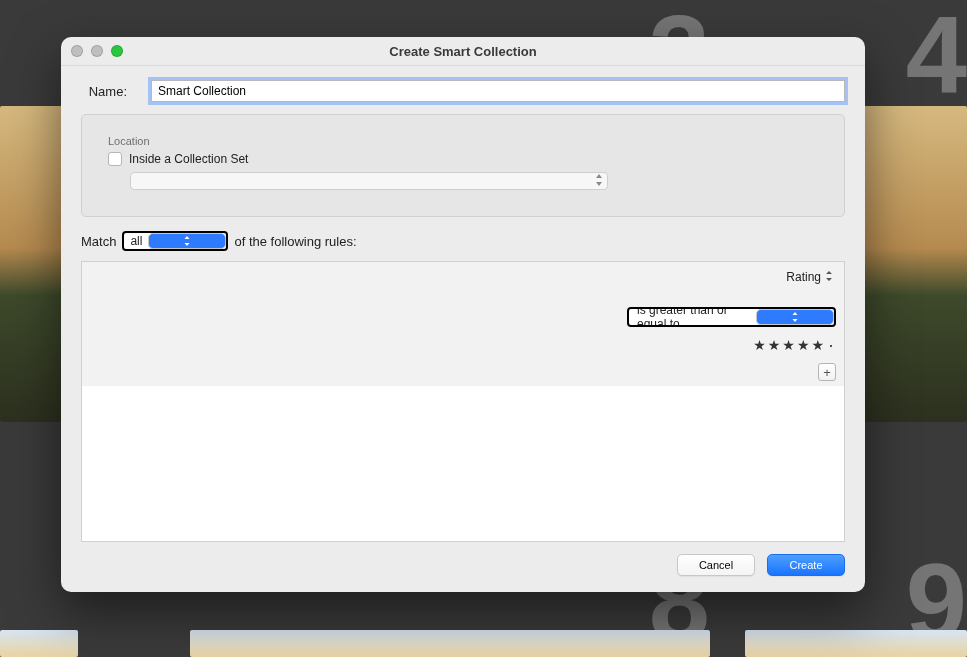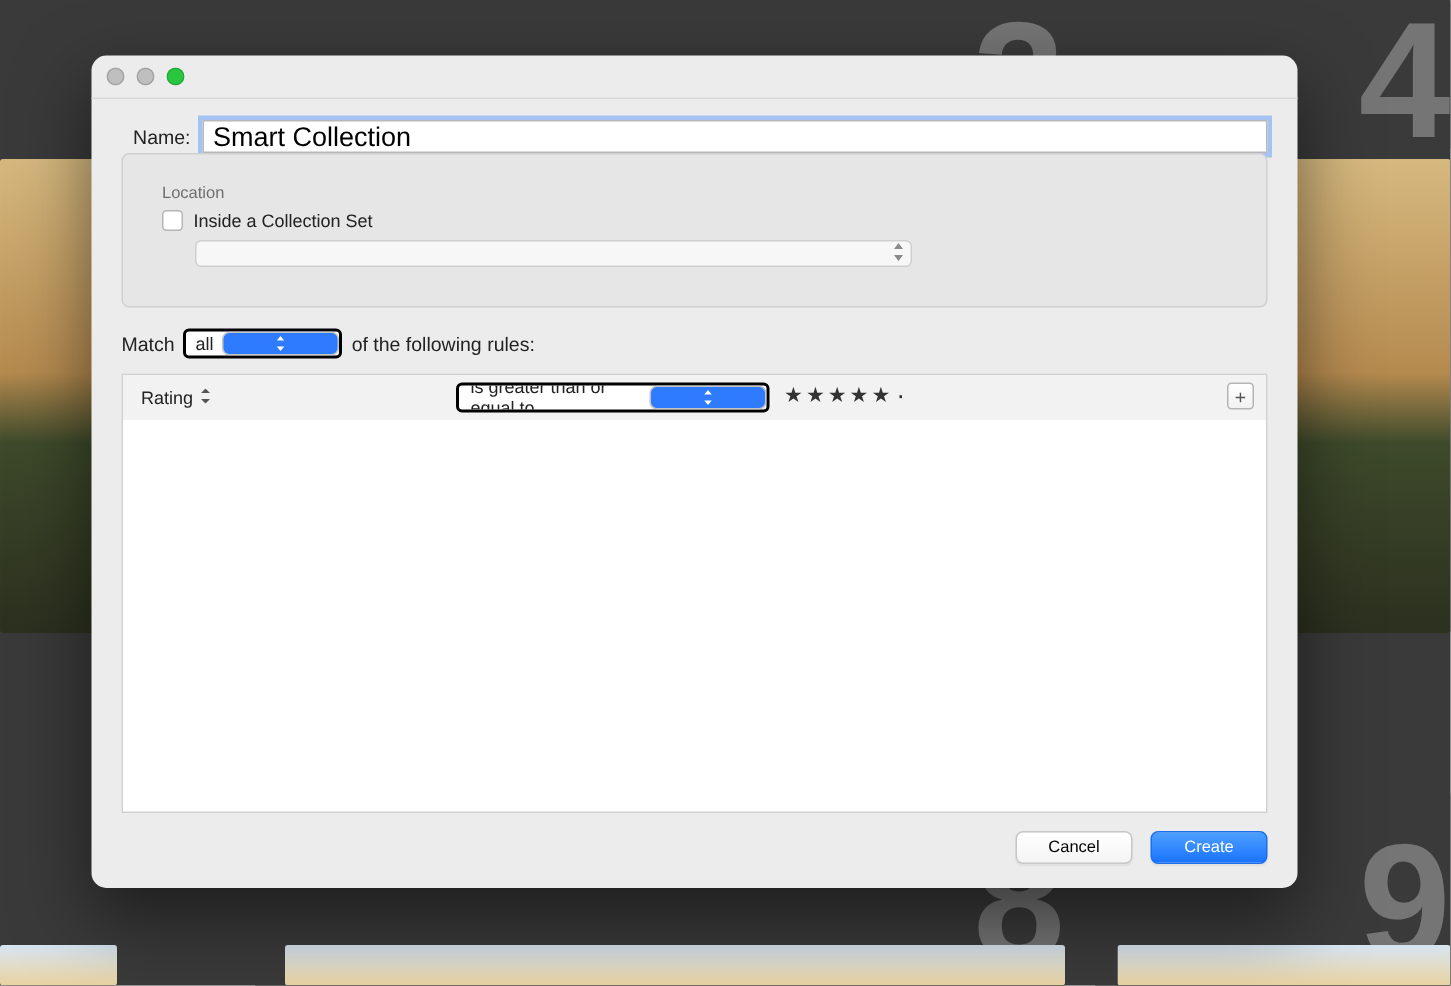--- a/index.html
+++ b/index.html
@@ -25,24 +25,24 @@
   }
   .traffic { display: flex; gap: 8px; }
   .tl { width: 12px; height: 12px; border-radius: 50%; border: 0.5px solid rgba(0,0,0,0.15); }
   .tl.close { background: #bfbfbf; }
   .tl.min   { background: #bfbfbf; }
   .tl.zoom  { background: #29c740; }
   .titlebar .title { position: absolute; left: 0; right: 0; text-align: center; font-size: 13px; font-weight: 600; color: #3a3a3a; pointer-events: none; }
 
   .body { padding: 14px 20px 0 20px; flex: 1; display: flex; flex-direction: column; }
 
-  .row-name { display: flex; align-items: center; gap: 8px; }
+  .row-name { display: flex; align-items: center; gap: 24px; margin-bottom: 12px; }
   .row-name label { width: 46px; text-align: right; }
   .row-name input {
-    flex: 1; height: 22px; padding: 2px 6px; font-size: 18px;
+    flex: 1; height: 22px; padding: 2px 6px; font-size: 12px;
     border: 1px solid #b8b8b8; border-radius: 0; background: #fff;
     box-shadow: 0 0 0 3px rgba(77,144,254,0.45);
     outline: none;
   }
 
   .location-box {
     border: 1px solid #d0d0d0; border-radius: 5px; background: #e6e6e6;
     padding: 16px; margin: 0 0 14px 0;
   }
   .location-box .hdr { font-size: 11px; color: #6f6f6f; padding: 4px 10px 1px 10px; }
@@ -69,22 +69,23 @@
 
   .plain-select {
     display: inline-flex; align-items: center; gap: 5px; padding: 0 4px; font-size: 12px; height: 20px;
   }
   .plain-select .chev { font-size: 8px; line-height: 1; }
 
   .rules {
     border: 1px solid #d0d0d0; background: #fff; flex: 1; min-height: 260px;
   }
   .rule-row {
-    display: flex; align-items: flex-start; gap: 10px; padding: 5px 8px;
+    display: flex; align-items: flex-end; gap: 10px; padding: 5px 8px;
     background: #f2f2f2;
+    flex-direction: column;
   }
   .stars { display: inline-flex; gap: 2px; font-size: 14px; color: #333; align-items: center;}
   .stars .dot { color: #333; font-size: 18px; line-height: 14px; padding: 0 2px;}
   .add-btn {
     margin-left: auto; width: 18px; height: 18px; border: 1px solid #b5b5b5; border-radius: 3px;
     background: linear-gradient(#ffffff,#f1f1f1); display: flex; align-items: center; justify-content: center;
     font-size: 13px; color: #555; cursor: pointer;
   }
 
   .footer {
@@ -134,20 +135,21 @@
 </div>
 
 <div class="dialog">
 
   <div class="titlebar">
     <div class="traffic">
       <div class="tl close"></div>
       <div class="tl min"></div>
       <div class="tl zoom"></div>
     </div>
+    <div class="title">Create Smart Collection</div>
   </div>
 
   <div class="body">
 
     <div class="row-name">
       <label>Name:</label>
       <input type="text" value="Smart Collection" style="">
     </div>
 
     <div class="location-box">

